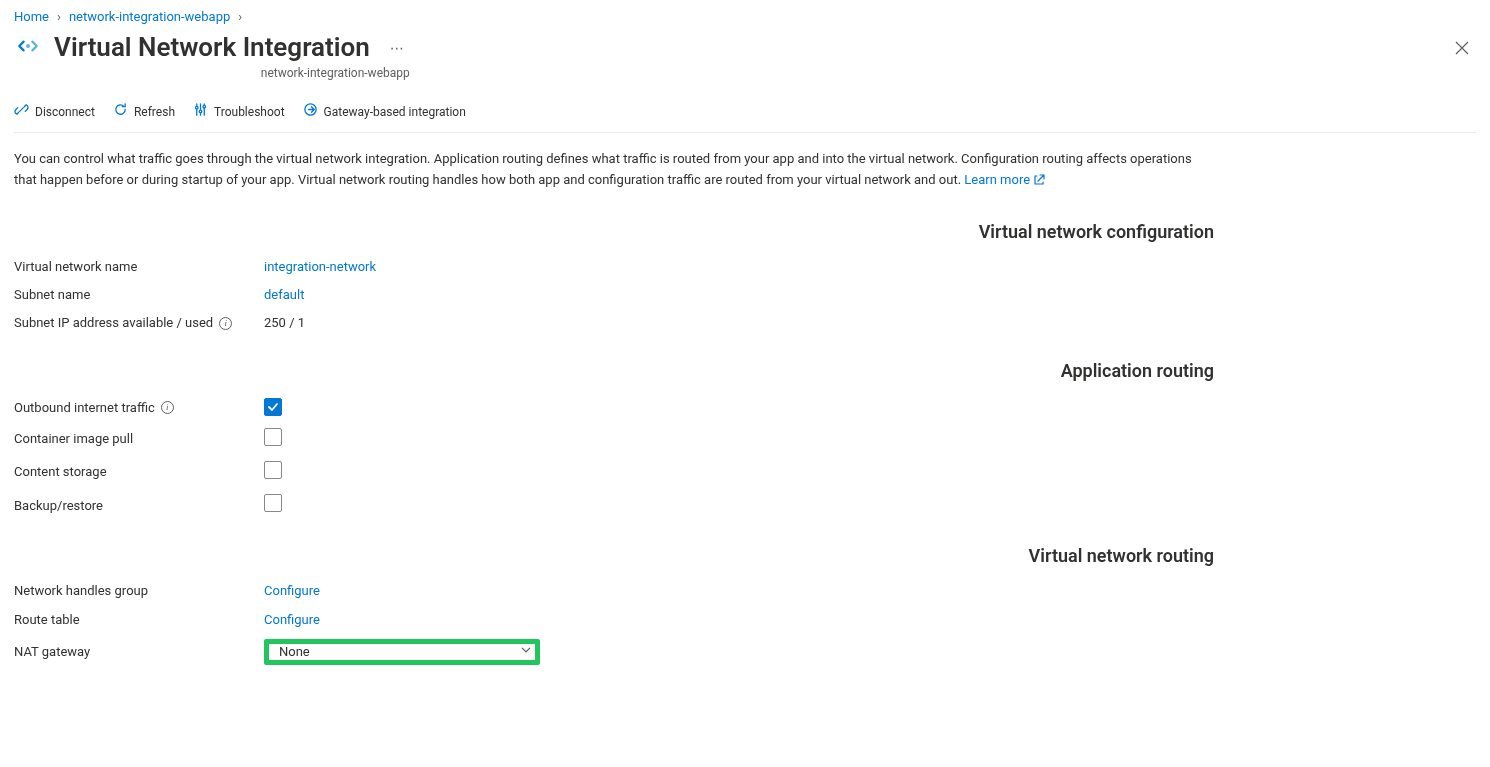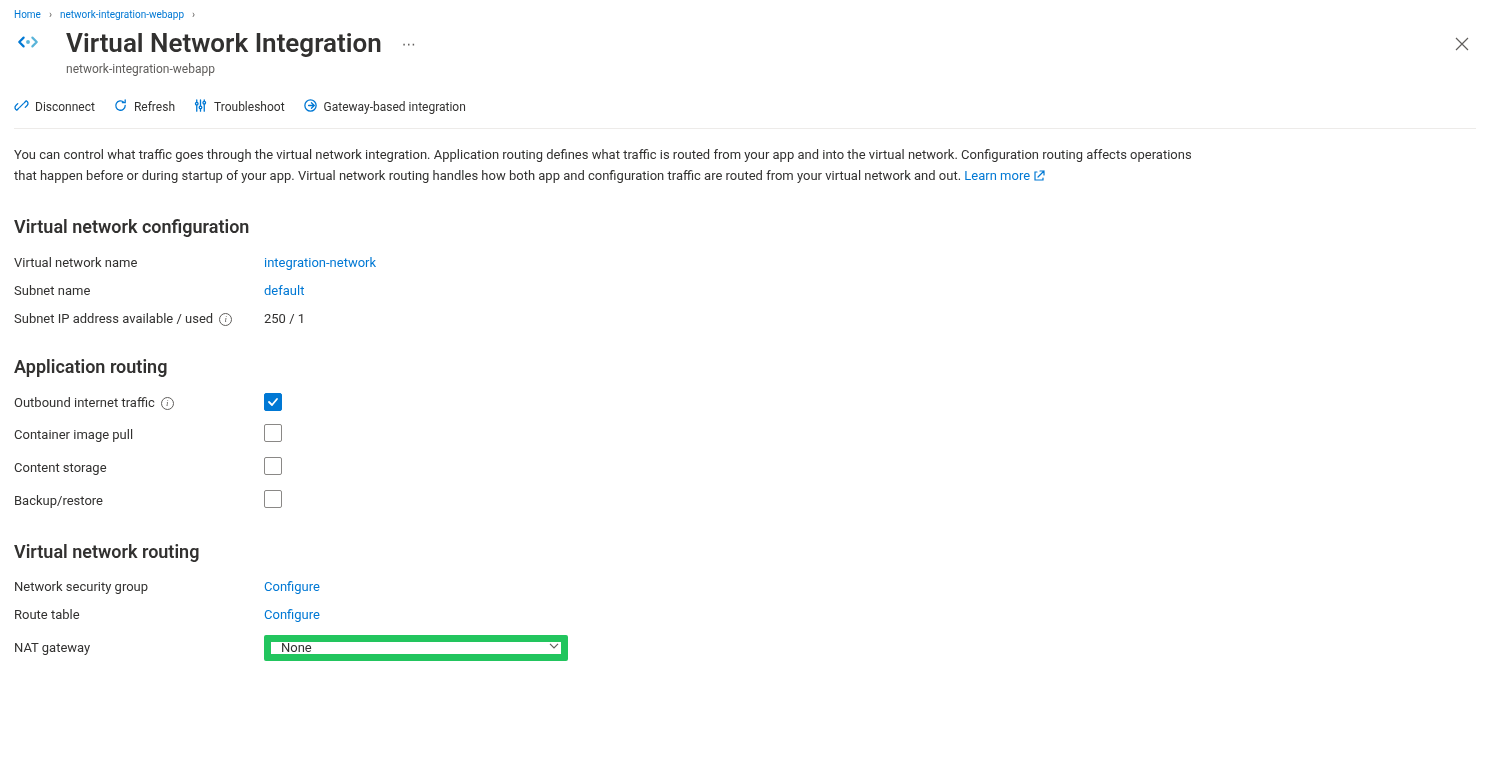--- a/index.html
+++ b/index.html
@@ -8,62 +8,62 @@
     padding: 8px 14px 28px 14px;
     font-family: "Segoe UI", -apple-system, BlinkMacSystemFont, Roboto, "Helvetica Neue", Arial, sans-serif;
     color: #323130;
     background: #fff;
     font-size: 13px;
     line-height: 1.4;
   }
   a { color: #0078d4; text-decoration: none; cursor: pointer; }
 
   
-  .breadcrumb { display: flex; align-items: flex-end; gap: 8px; font-size: 10px; margin-bottom: 6px; }
+  .breadcrumb { display: flex; align-items: flex-end; gap: 8px; font-size: 13px; margin-bottom: 6px; }
   .breadcrumb .sep { color: #605e5c; }
 
   
-  .header-row { display: flex; align-items: flex-start; gap: 24px; position: relative; }
+  .header-row { display: flex; align-items: flex-start; gap: 12px; position: relative; text-align: right; }
   .app-icon svg { width: 28px; height: 28px; }
   .title-block { display: flex; flex-direction: column; }
   .title-line { display: flex; align-items: center; gap: 14px; }
   h1 { font-size: 26px; font-weight: 600; margin: 0; color: #323130; line-height: 1.2; }
   .subtitle { color: #605e5c; font-size: 12px; margin-top: 2px; }
   .dots { color: #605e5c; padding: 4px 6px; border-radius: 2px; cursor: pointer; font-size: 14px; line-height: 1; }
   .close-btn { position: absolute; right: 0; top: 2px; width: 28px; height: 28px; display: flex; align-items: center; justify-content: center; cursor: pointer; color: #605e5c; }
   .close-btn svg { width: 14px; height: 14px; }
 
   
   .toolbar { display: flex; align-items: center; gap: 18px; padding: 12px 0 10px 0; margin-top: 8px; border-bottom: 1px solid #edebe9; }
   .tool-btn { display: inline-flex; align-items: center; gap: 6px; color: #323130; cursor: pointer; font-size: 12px; }
   .tool-btn svg { width: 15px; height: 15px; }
   .ico-color { stroke: #0078d4; fill: none; }
 
   
-  .content { max-width: 1200px; }
+  .content { max-width: 1200px; text-align: right; }
   .intro { margin: 16px 0 22px 0; line-height: 1.6; max-width: 1200px; }
   .ext-link-icon { display: inline-block; vertical-align: -2px; }
   .ext-link-icon svg { width: 12px; height: 12px; stroke: #0078d4; fill: none; }
 
   h2 { font-size: 18px; font-weight: 600; margin: 26px 0 14px 0; color: #323130; }
 
   .kv-row { display: flex; align-items: center; margin: 10px 0; }
   .kv-label { width: 250px; color: #323130; display: flex; align-items: center; gap: 6px; }
   .kv-value { flex: 0 0 auto; }
 
   .info-icon { width: 13px; height: 13px; border: 1px solid #605e5c; border-radius: 50%; display: inline-flex; align-items: center; justify-content: center; font-size: 9px; color: #605e5c; font-style: italic; font-family: serif; }
 
   
   .cb { width: 18px; height: 18px; border: 1px solid #8a8886; border-radius: 2px; display: inline-flex; align-items: center; justify-content: center; cursor: pointer; background: #fff; }
   .cb.checked { background: #0078d4; border-color: #0078d4; }
   .cb.checked svg { width: 12px; height: 12px; }
 
   
   .select-wrap { position: relative; display: inline-block; }
-  .select-box { width: 304px; height: 26px; border: 7px solid #22c55e; border-radius: 2px; padding: 0 28px 0 10px; display: flex; align-items: center; cursor: pointer; background: #fff; font-size: 13px; }
+  .select-box { width: 276px; height: 26px; border: 5px solid #22c55e; border-radius: 2px; padding: 0 28px 0 10px; display: flex; align-items: center; cursor: pointer; background: #fff; font-size: 13px; }
   .select-wrap .chev { position: absolute; right: 8px; top: 50%; transform: translateY(-50%); pointer-events: none; }
   .select-wrap .chev svg { width: 12px; height: 12px; stroke: #605e5c; fill: none; }
 </style>
 </head>
 <body>
 
 <div class="breadcrumb">
   <a>Home</a>
   <span class="sep">›</span>
   <a>network-integration-webapp</a>
@@ -191,21 +191,21 @@
     <span class="kv-value"><span class="cb"></span></span>
   </div>
   <div class="kv-row">
     <span class="kv-label">Backup/restore</span>
     <span class="kv-value"><span class="cb"></span></span>
   </div>
 
   <h2>Virtual network routing</h2>
 
   <div class="kv-row">
-    <span class="kv-label">Network security group</span>
+    <span class="kv-label">Network handles group</span>
     <span class="kv-value"><a>Configure</a></span>
   </div>
   <div class="kv-row">
     <span class="kv-label">Route table</span>
     <span class="kv-value"><a>Configure</a></span>
   </div>
   <div class="kv-row">
     <span class="kv-label">NAT gateway</span>
     <span class="kv-value">
       <span class="select-wrap">

